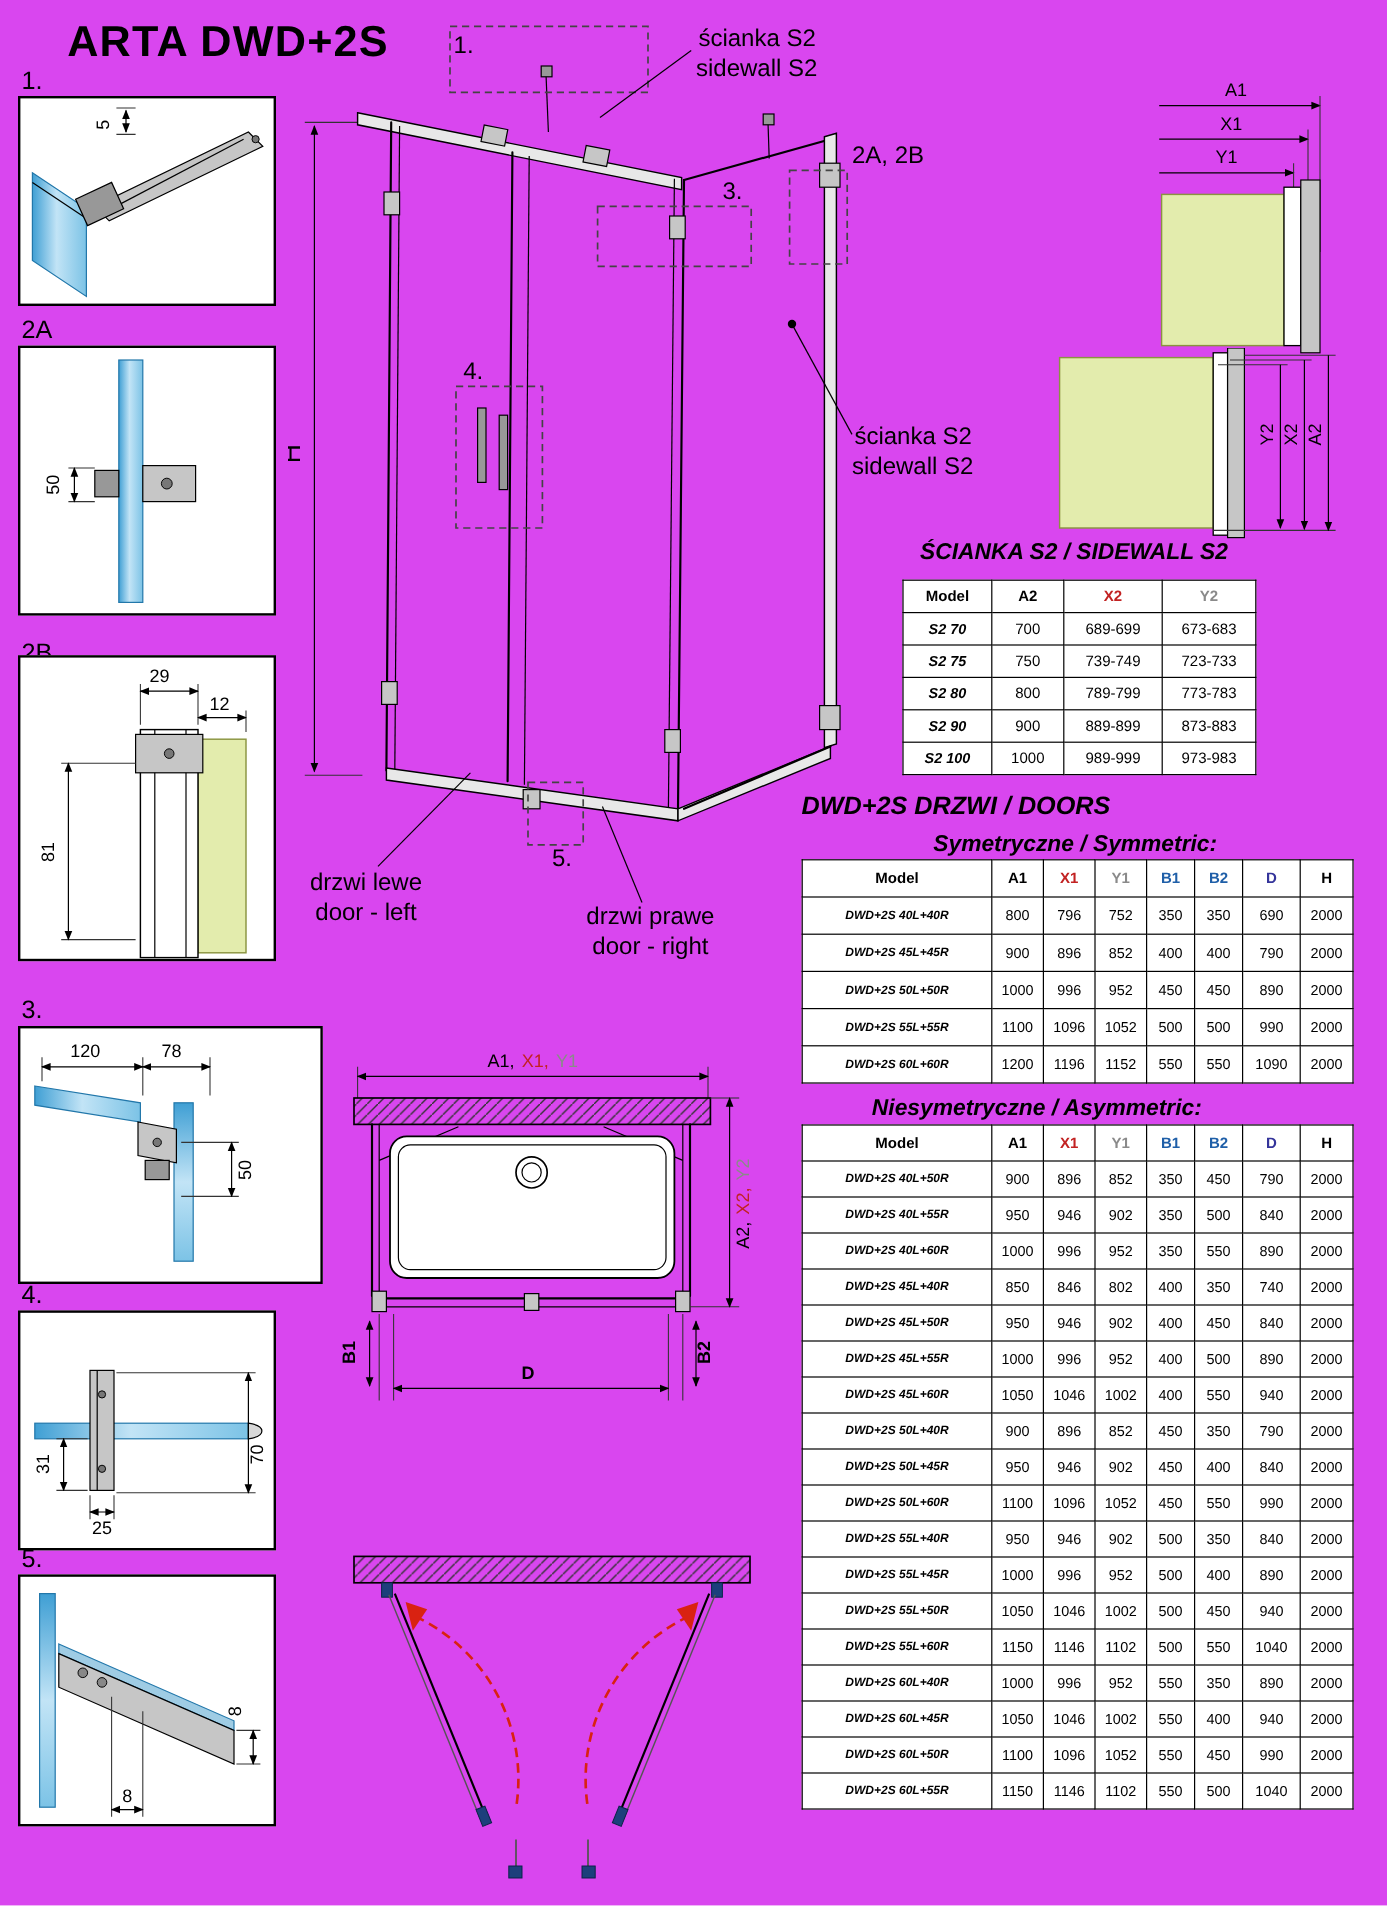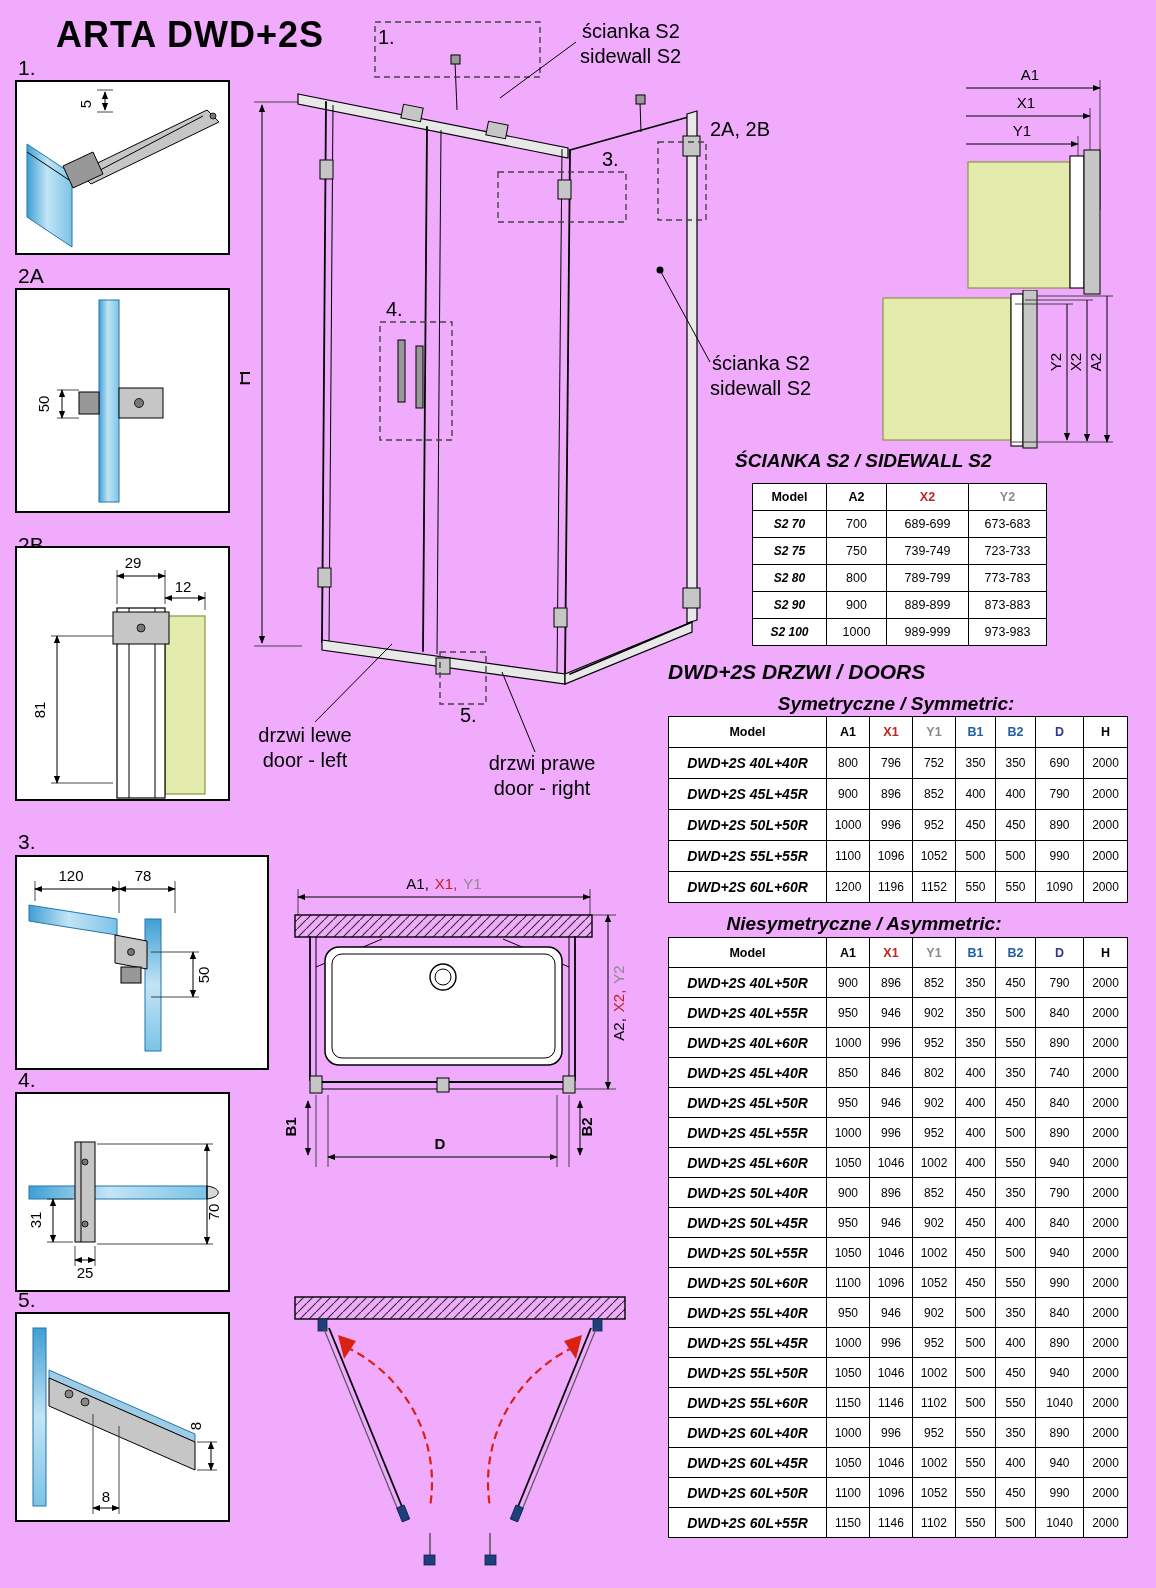--- a/index.html
+++ b/index.html
@@ -1,29 +1,29 @@
 <!DOCTYPE html>
 <html><head>
 <meta charset="utf-8">
 <style>
   * { margin:0; padding:0; box-sizing:border-box; }
   html,body { background:#fff; }
   body { font-family:"Liberation Sans", sans-serif; color:#000; }
-  .page { position:relative; width:1156px; height:1588px; background:#f0abfc; overflow:hidden; }
+  .page { position:relative; width:1156px; height:1588px; background:#d946ef; overflow:hidden; }
   .abs { position:absolute; }
   .title { font-size:36px; font-weight:bold; letter-spacing:1px; }
   .detail-label { font-size:21px; }
   .detail-box { position:absolute; border:2px solid #000; background:#fff; }
   .heading-lg { font-weight:bold; font-style:italic; font-size:21px; }
-  .heading-md { font-weight:bold; font-style:italic; font-size:19px; text-align:left; }
+  .heading-md { font-weight:bold; font-style:italic; font-size:19px; text-align:center; }
   .heading-sm { font-weight:bold; font-style:italic; font-size:19px; text-align:center; }
   table { border-collapse:collapse; background:#fff; table-layout:fixed; }
   th, td { border:1px solid #000; text-align:center; vertical-align:middle; font-size:12px; padding:1px 2px; overflow:hidden; }
   th { font-weight:bold; font-size:12.5px; }
-  td.model { font-weight:bold; font-style:italic; font-size:14px; }
+  td.model { font-weight:bold; font-style:italic; font-size:10px; }
   .tbl-sidewall td, .tbl-sidewall th { height:27px; font-size:12.5px; }
   .tbl-sidewall td.model { font-size:12px; }
   .tbl-sym td, .tbl-sym th { height:31px; }
   .tbl-asym td, .tbl-asym th { height:30px; }
   .hred { color:#c22222; }
   .hgray { color:#8a8a8a; }
   .hblue { color:#1f5fa8; }
   .hnavy { color:#34349a; }
   svg { display:block; }
   svg text { font-family:"Liberation Sans", sans-serif; fill:#000; }
@@ -582,30 +582,20 @@
           <td class="model">DWD+2S 50L+45R</td>
           <td class="val">950</td>
           <td class="val">946</td>
           <td class="val">902</td>
           <td class="val">450</td>
           <td class="val">400</td>
           <td class="val">840</td>
           <td class="val">2000</td>
         </tr>
         <tr>
-          <td class="model">DWD+2S 50L+55R</td>
-          <td class="val">1050</td>
-          <td class="val">1046</td>
-          <td class="val">1002</td>
-          <td class="val">450</td>
-          <td class="val">500</td>
-          <td class="val">940</td>
-          <td class="val">2000</td>
-        </tr>
-        <tr>
           <td class="model">DWD+2S 50L+60R</td>
           <td class="val">1100</td>
           <td class="val">1096</td>
           <td class="val">1052</td>
           <td class="val">450</td>
           <td class="val">550</td>
           <td class="val">990</td>
           <td class="val">2000</td>
         </tr>
         <tr>

